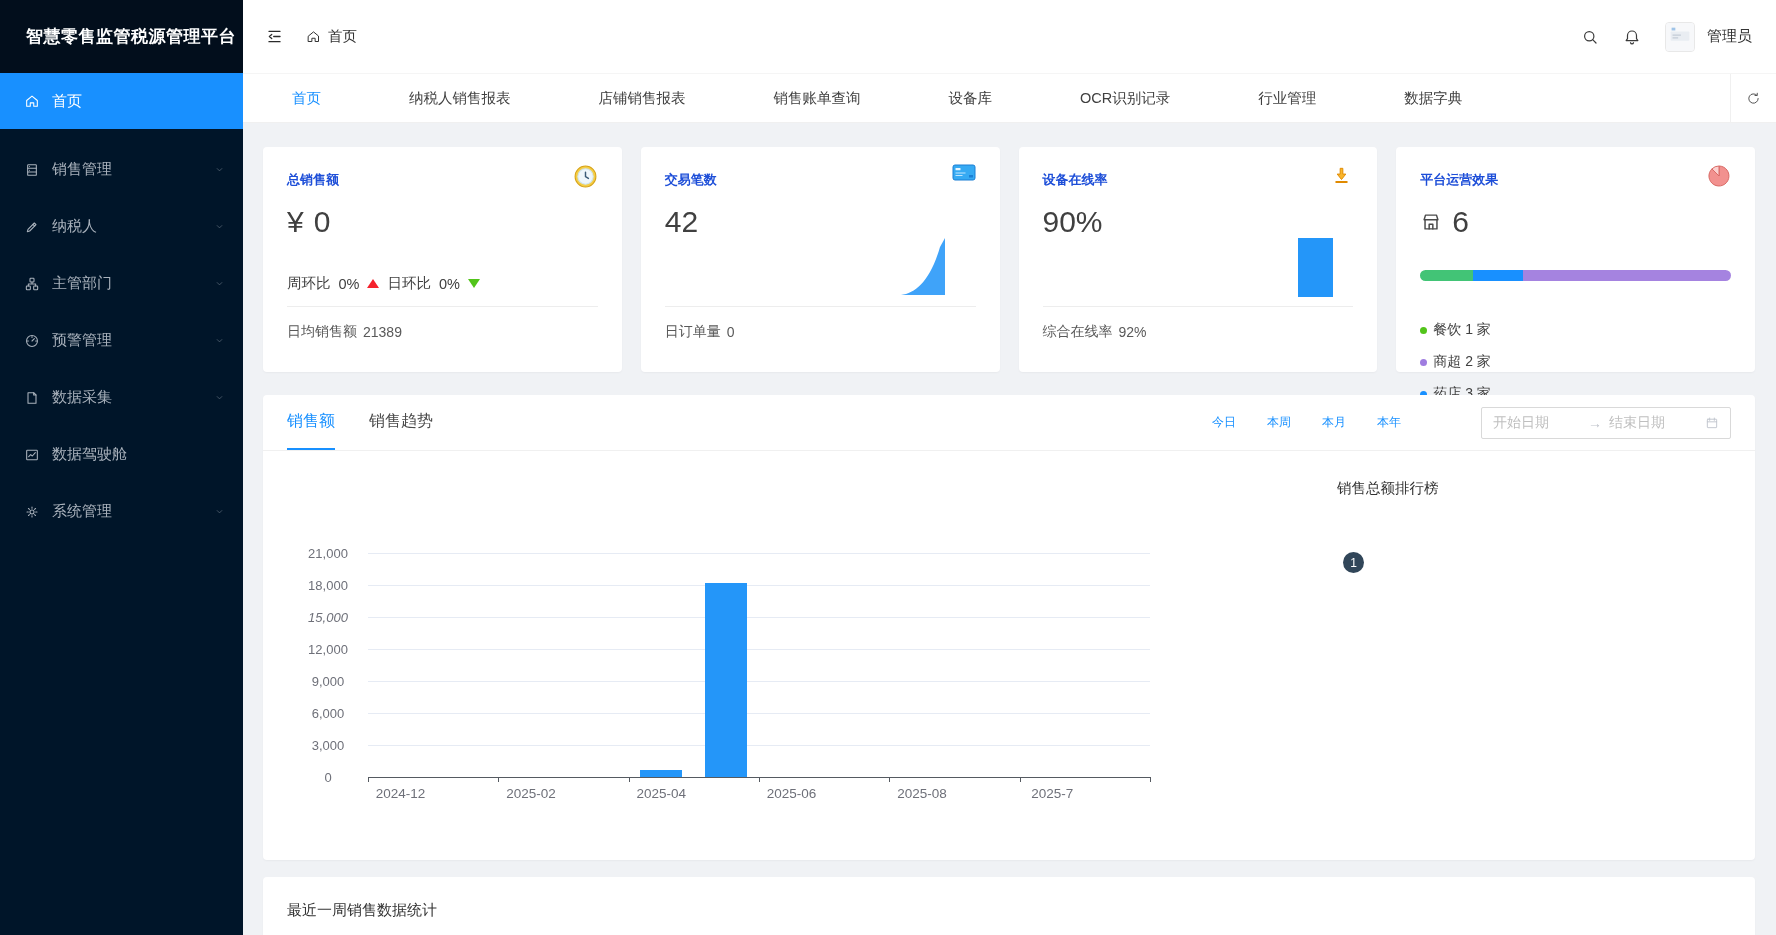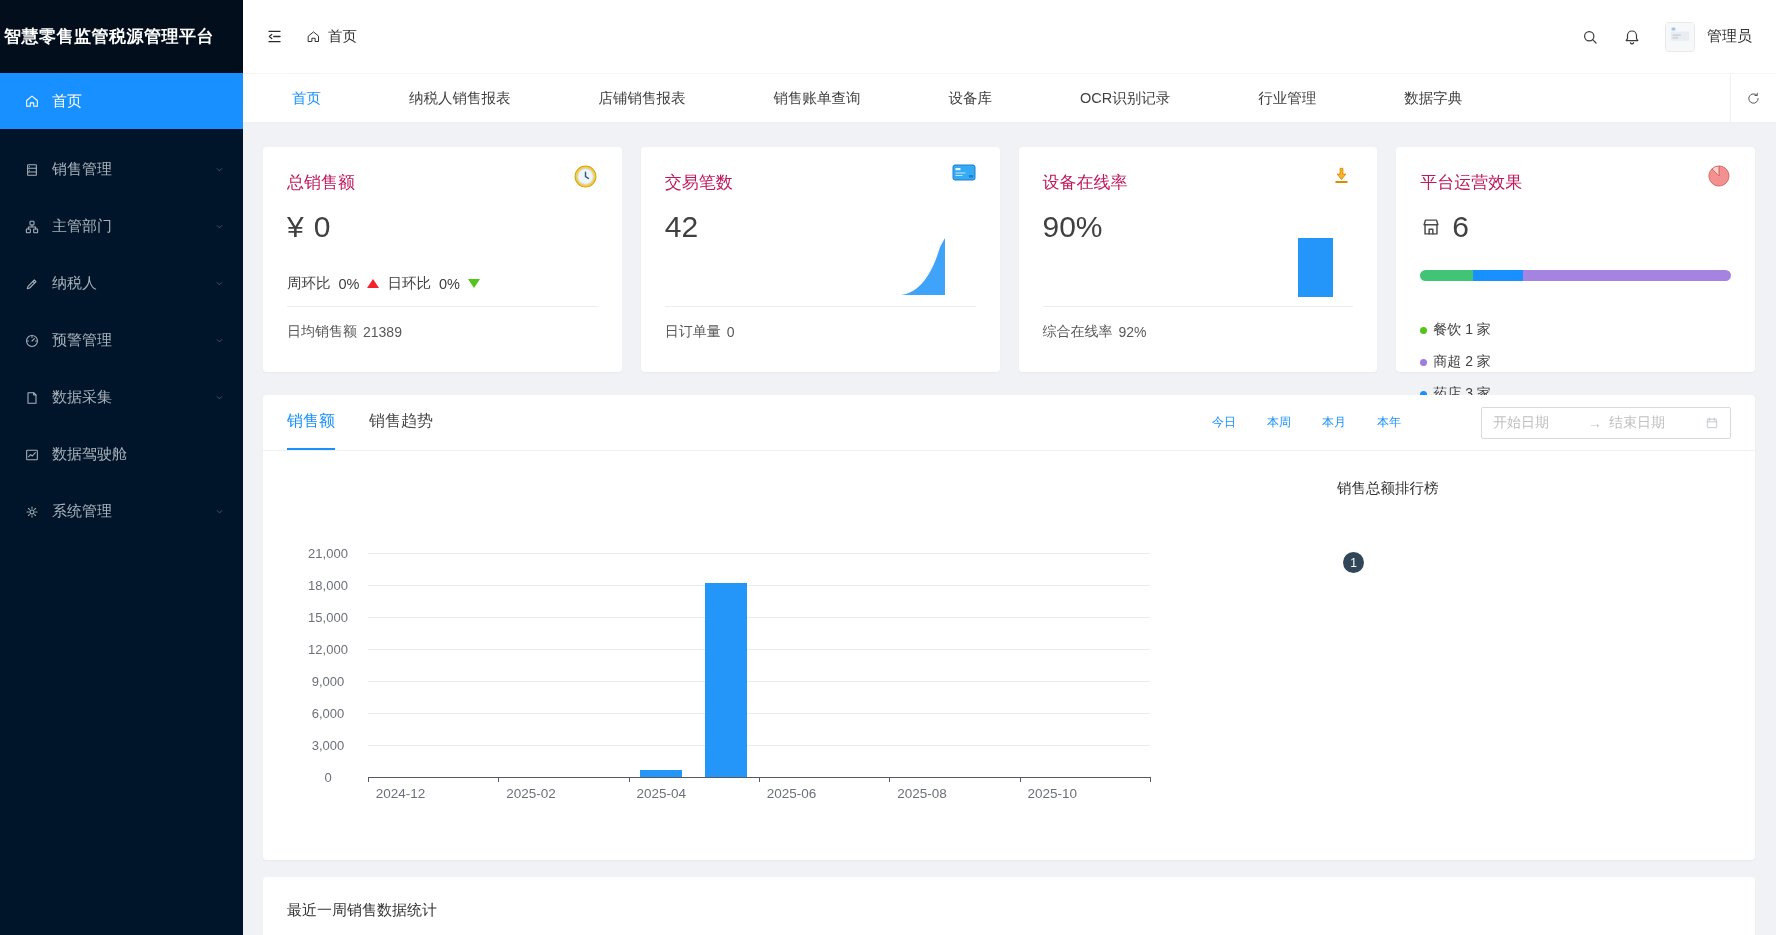--- a/index.html
+++ b/index.html
@@ -3,21 +3,21 @@
 <meta charset="utf-8">
 <style>
   * { box-sizing: border-box; margin: 0; padding: 0; }
   html,body { width:1776px; height:935px; overflow:hidden; }
   body { font-family:"Liberation Sans","DejaVu Sans",sans-serif; background:#f0f2f5; position:relative; color:#333; }
   svg { display:block; }
   .oicon svg { width:16px; height:16px; fill:none; stroke:currentColor; stroke-width:1.6; stroke-linecap:round; stroke-linejoin:round; }
 
   
   .sidebar { position:absolute; left:0; top:0; width:243px; height:935px; background:#001529; z-index:5; }
-  .logo { height:73px; background:#020e1c; display:flex; align-items:center; padding-left:4px; color:#fff; font-size:17px; font-weight:700; letter-spacing:.5px; white-space:nowrap; }
+  .logo { height:73px; background:#020e1c; display:flex; align-items:center; padding-left:26px; color:#fff; font-size:17px; font-weight:700; letter-spacing:.5px; white-space:nowrap; }
   .menu-item { height:57px; display:flex; align-items:center; gap:12px; padding:0 18px 0 24px; color:#a9b2bc; font-size:15px; cursor:pointer; }
   .menu-item.active { height:56px; background:#1890ff; color:#fff; margin-bottom:12px; }
   .mi-arrow { margin-left:auto; opacity:.55; }
   .mi-arrow svg { width:11px; height:11px; }
 
   
   .header { position:absolute; left:243px; top:0; width:1533px; height:73px; background:#fff; display:flex; align-items:center; padding:0 24px 0 22px; }
   .fold { color:#2b2b2b; cursor:pointer; }
   .fold svg { width:19px; height:19px; }
   .crumb { display:flex; align-items:center; gap:7px; margin-left:22px; font-size:14.5px; color:#333; }
@@ -32,21 +32,21 @@
   .tabbar { position:absolute; left:243px; top:73px; width:1533px; height:50px; background:#fff; border-top:1px solid #f5f5f5; border-bottom:1px solid #f0f0f0; display:flex; align-items:center; padding-left:49px; }
   .tabs { display:flex; gap:88px; align-items:center; flex:1; }
   .ntab { font-size:14.5px; color:#404040; cursor:pointer; white-space:nowrap; }
   .ntab.active { color:#1890ff; }
   .tab-refresh { width:46px; height:100%; border-left:1px solid #f0f0f0; display:flex; align-items:center; justify-content:center; color:#555; cursor:pointer; }
   .tab-refresh svg { width:15px; height:15px; }
 
   
   .stat-row { position:absolute; left:263px; top:147px; width:1492px; height:225px; display:flex; gap:19px; }
   .stat-card { flex:1; background:#fff; border-radius:4px; position:relative; padding:24px; box-shadow:0 1px 2px rgba(0,0,0,.04); }
-  .sc-title { font-size:17px; color:#be185d; }
+  .sc-title { font-size:13px; color:#1d4ed8;font-weight:bold; }
   .sc-icon { position:absolute; top:17px; right:24px; }
   .sc-value { font-size:30px; color:#404040; margin-top:16px; display:flex; align-items:center; gap:10px; }
   .sc-value .vicon { color:#4a4a4a; }
   .sc-value .vicon svg { width:22px; height:22px; }
   .trends { position:absolute; left:24px; top:127px; display:flex; align-items:center; gap:8px; font-size:14.5px; color:#404040;text-align:center; }
   .tri-up { width:0; height:0; border-left:6px solid transparent; border-right:6px solid transparent; border-bottom:9px solid #f5222d; display:inline-block; }
   .tri-down { width:0; height:0; border-left:6px solid transparent; border-right:6px solid transparent; border-top:9px solid #52c41a; display:inline-block; }
   .sc-divider { position:absolute; left:24px; right:24px; top:159px; border-top:1px solid #ededed; }
   .sc-footer { position:absolute; left:24px; top:176px; font-size:14px; color:#595959; display:flex; gap:6px; align-items:center; }
   .mini-area { position:absolute; right:52px; top:88px; }
@@ -110,41 +110,41 @@
         <span>销售管理</span>
         <span class="mi-arrow oicon">
           <svg viewBox="0 0 24 24">
             <path d="M7 10l5 5 5-5"></path>
           </svg>
         </span>
       </div>
       <div class="menu-item">
         <span class="oicon">
           <svg viewBox="0 0 24 24">
+            <path d="M6 15.5 15.5 6l2.5 2.5L8.5 18 5 19z"></path>
+            <path d="M13.5 8l2.5 2.5"></path>
+          </svg>
+        </span>
+        <span>纳税人</span>
+        <span class="mi-arrow oicon">
+          <svg viewBox="0 0 24 24">
+            <path d="M7 10l5 5 5-5"></path>
+          </svg>
+        </span>
+      </div>
+      <div class="menu-item">
+        <span class="oicon">
+          <svg viewBox="0 0 24 24">
             <rect x="9" y="3.5" width="6" height="5.5" rx="1"></rect>
             <rect x="3.5" y="15" width="6" height="5.5" rx="1"></rect>
             <rect x="14.5" y="15" width="6" height="5.5" rx="1"></rect>
             <path d="M12 9v3M6.5 15v-3h11v3"></path>
           </svg>
         </span>
         <span>主管部门</span>
-        <span class="mi-arrow oicon">
-          <svg viewBox="0 0 24 24">
-            <path d="M7 10l5 5 5-5"></path>
-          </svg>
-        </span>
-      </div>
-      <div class="menu-item">
-        <span class="oicon">
-          <svg viewBox="0 0 24 24">
-            <path d="M6 15.5 15.5 6l2.5 2.5L8.5 18 5 19z"></path>
-            <path d="M13.5 8l2.5 2.5"></path>
-          </svg>
-        </span>
-        <span>纳税人</span>
         <span class="mi-arrow oicon">
           <svg viewBox="0 0 24 24">
             <path d="M7 10l5 5 5-5"></path>
           </svg>
         </span>
       </div>
       <div class="menu-item">
         <span class="oicon">
           <svg viewBox="0 0 24 24">
             <circle cx="12" cy="12" r="8.2"></circle>
@@ -399,39 +399,39 @@
       <div class="ylab" style="left: 35px; top: 382px;">0</div>
       <div class="gridline" style="left: 105px; top: 350px; width: 782px;"></div>
       <div class="ylab" style="left: 35px; top: 350px;">3,000</div>
       <div class="gridline" style="left: 105px; top: 318px; width: 782px;"></div>
       <div class="ylab" style="left: 35px; top: 318px;">6,000</div>
       <div class="gridline" style="left: 105px; top: 286px; width: 782px;"></div>
       <div class="ylab" style="left: 35px; top: 286px;">9,000</div>
       <div class="gridline" style="left: 105px; top: 254px; width: 782px;"></div>
       <div class="ylab" style="left: 35px; top: 254px;">12,000</div>
       <div class="gridline" style="left: 105px; top: 222px; width: 782px;"></div>
-      <div class="ylab" style="left: 35px; top: 222px;">15,000</div>
+      <div class="ylab" style="left: 35px; top: 222px; font-style: italic;">15,000</div>
       <div class="gridline" style="left: 105px; top: 190px; width: 782px;"></div>
       <div class="ylab" style="left: 35px; top: 190px;">18,000</div>
       <div class="gridline" style="left: 105px; top: 158px; width: 782px;"></div>
       <div class="ylab" style="left: 35px; top: 158px;">21,000</div>
       <div class="axisline" style="left: 105px; top: 382px; width: 782px;"></div>
       <div class="xtick" style="left: 105px; top: 382px;"></div>
       <div class="xtick" style="left: 235.333px; top: 382px;"></div>
       <div class="xtick" style="left: 365.667px; top: 382px;"></div>
       <div class="xtick" style="left: 496px; top: 382px;"></div>
       <div class="xtick" style="left: 626.333px; top: 382px;"></div>
       <div class="xtick" style="left: 756.667px; top: 382px;"></div>
       <div class="xtick" style="left: 887px; top: 382px;"></div>
       <div class="xlab" style="left: 137.583px; top: 391px;">2024-12</div>
       <div class="xlab" style="left: 267.917px; top: 391px;">2025-02</div>
       <div class="xlab" style="left: 398.25px; top: 391px;">2025-04</div>
       <div class="xlab" style="left: 528.583px; top: 391px;">2025-06</div>
       <div class="xlab" style="left: 658.917px; top: 391px;">2025-08</div>
-      <div class="xlab" style="left: 789.25px; top: 391px;">2025-10</div>
+      <div class="xlab" style="left: 789.25px; top: 391px;">2025-7</div>
       <div class="cbar" style="left: 377.25px; top: 374.533px; width: 42px; height: 7.46667px; background: rgb(36, 150, 249);"></div>
       <div class="cbar" style="left: 442.417px; top: 187.867px; width: 42px; height: 194.133px; background: rgb(36, 150, 249);"></div>
     </div>
   <div class="ranking">
     <div class="rank-title">销售总额排行榜</div>
     <div class="rank-badge">1</div>
   </div>
 </div>
 
 <div class="bottom-card">

